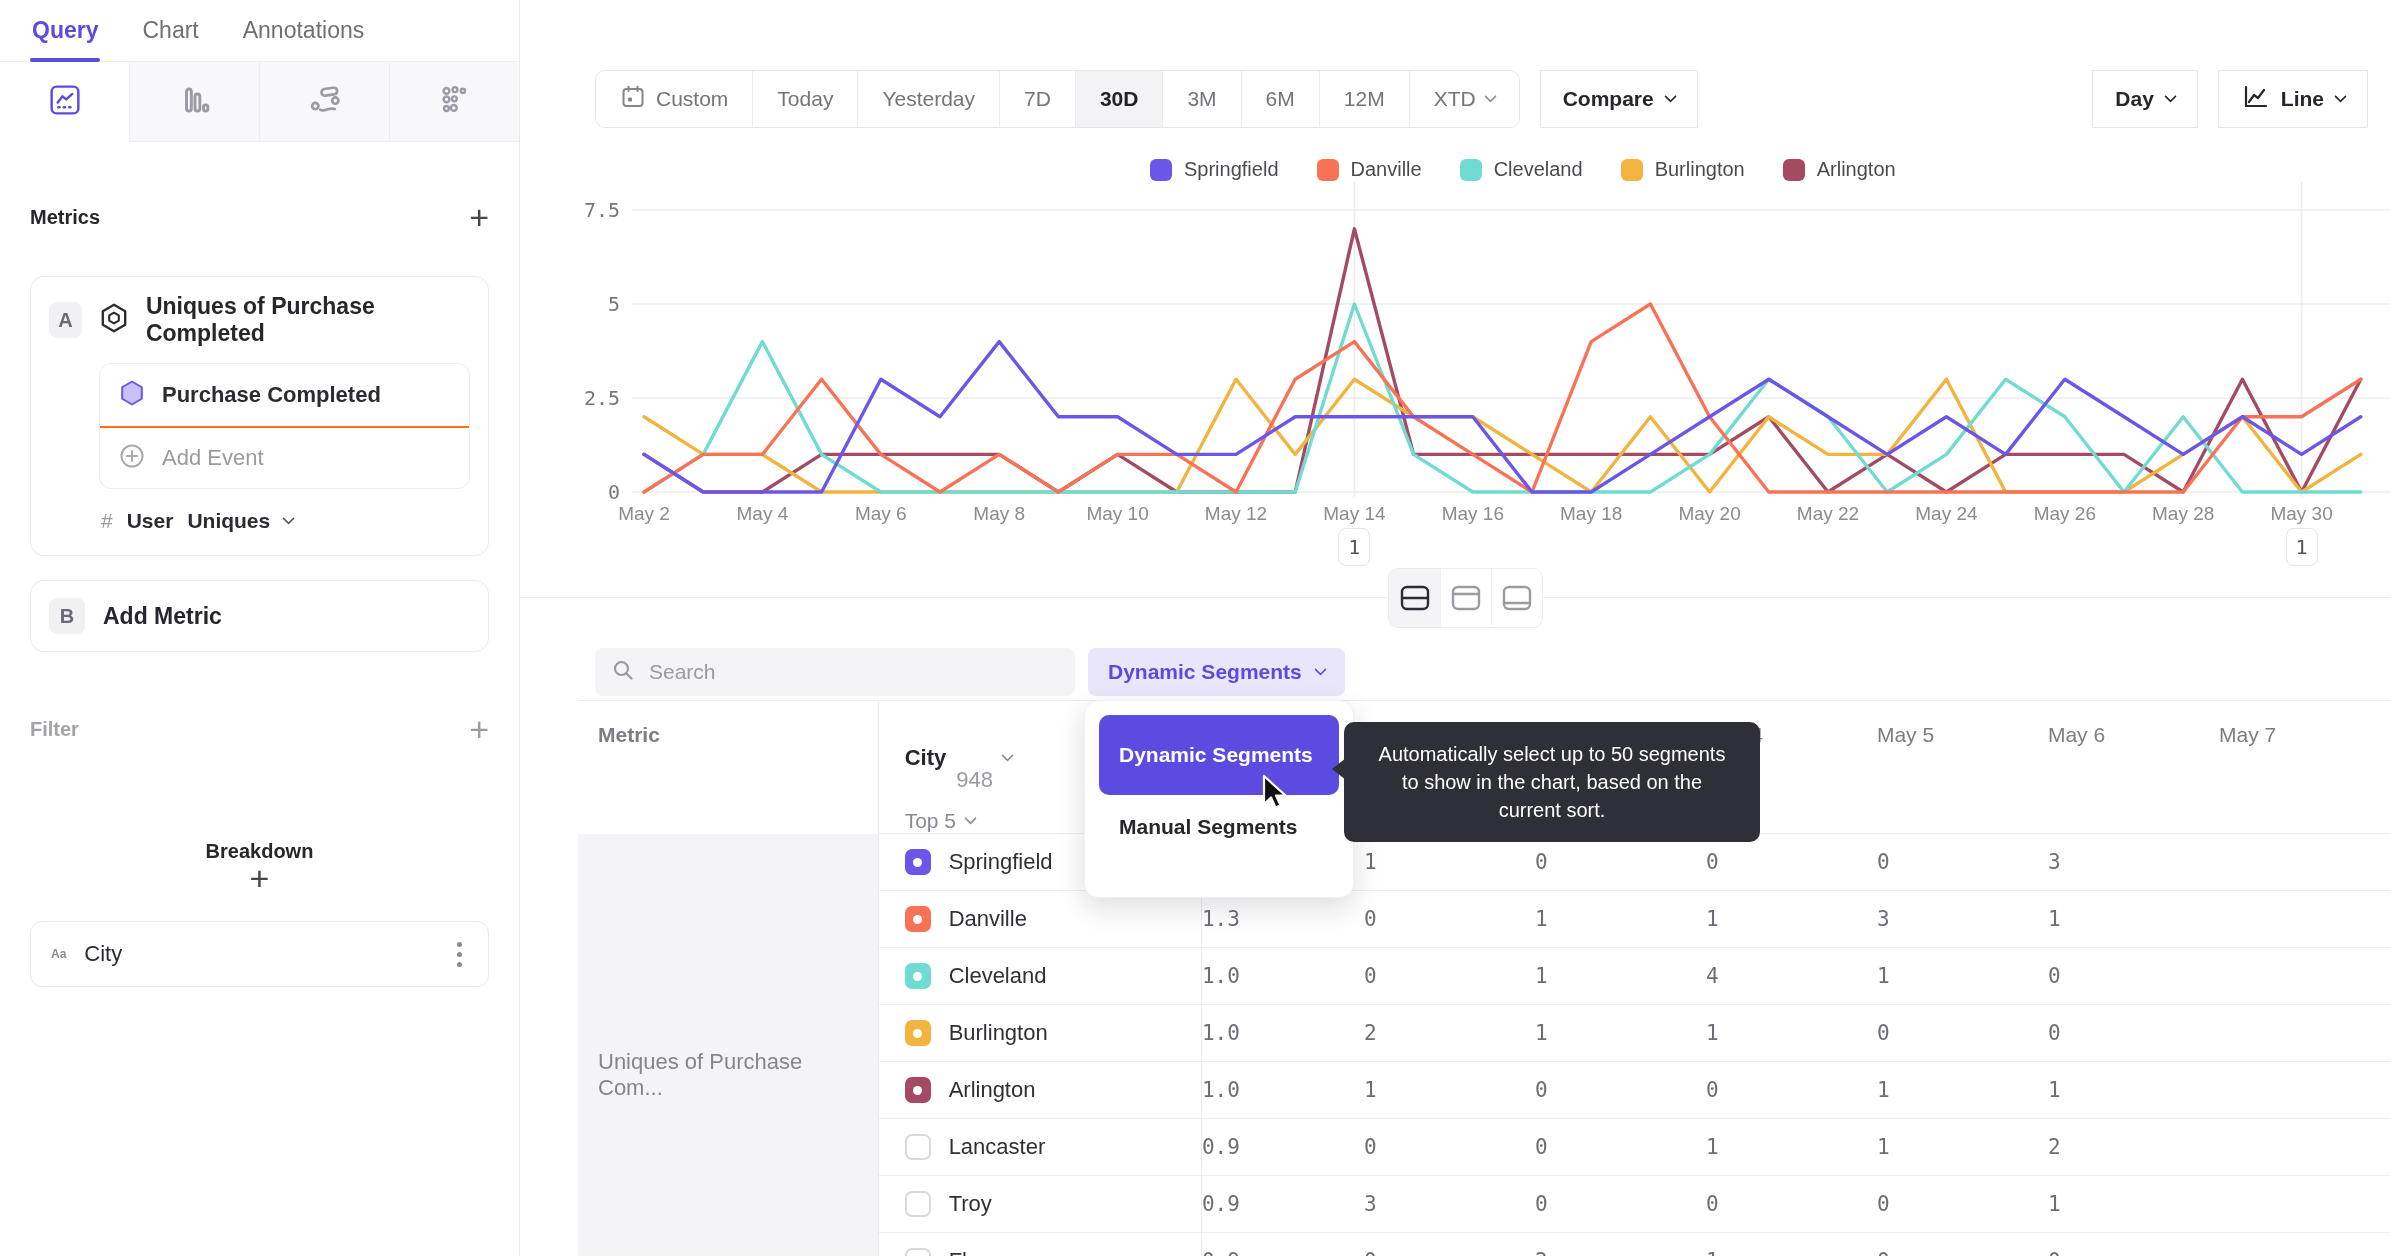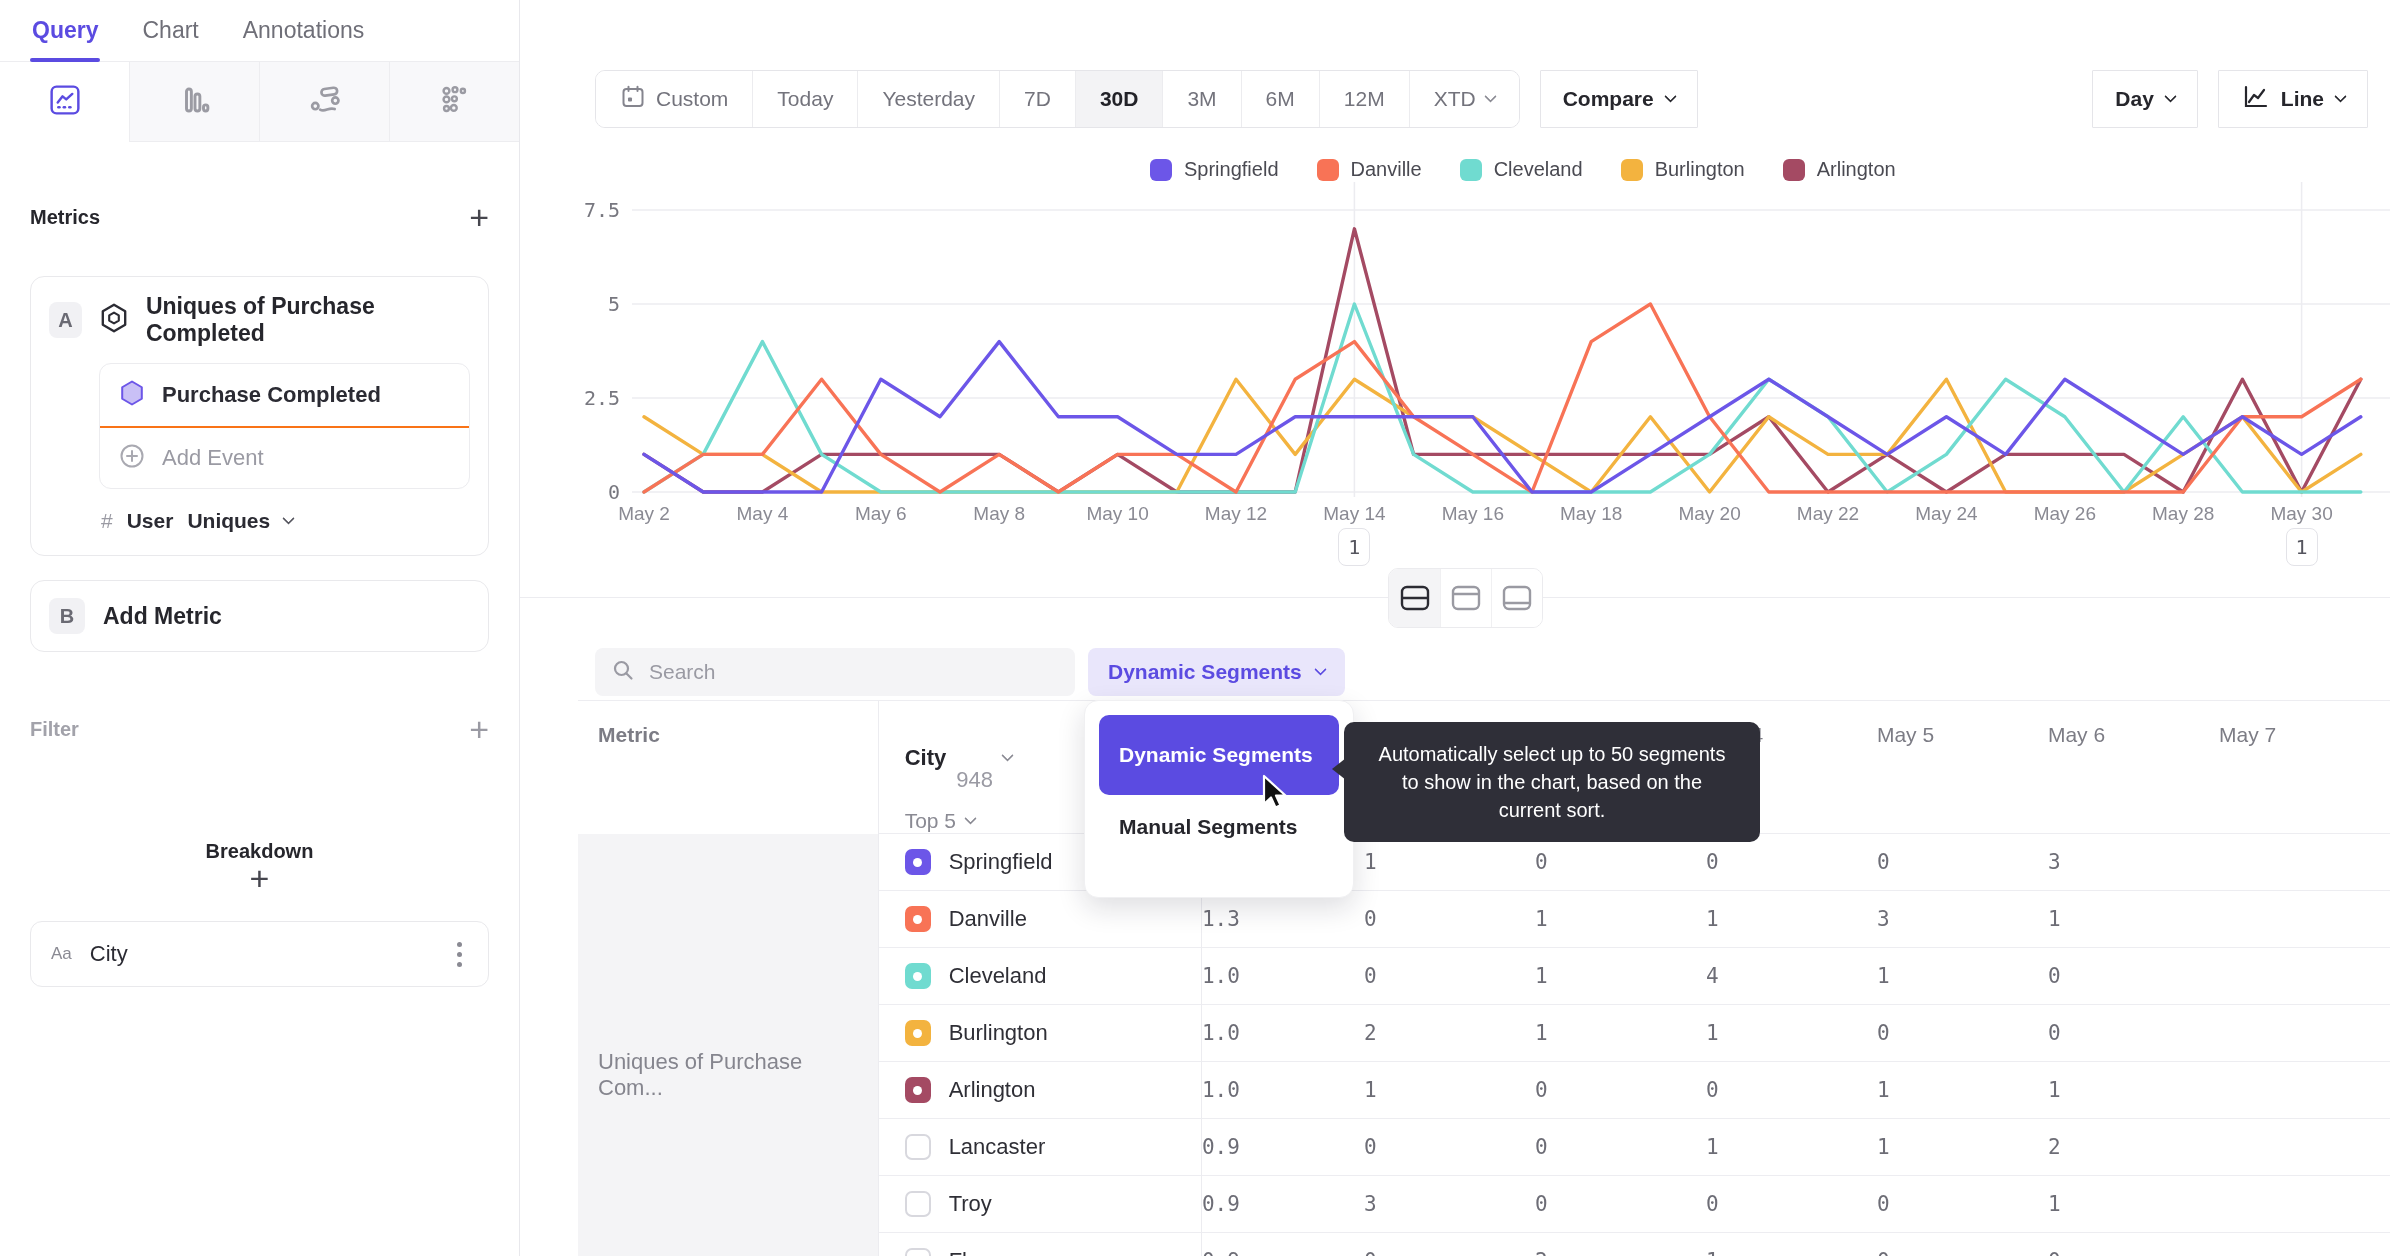--- a/index.html
+++ b/index.html
@@ -40,21 +40,21 @@
   .ev-add { font-size:22px; font-weight:500; color:#9a9aa3; }
   .measure { margin:20px 0 6px 52px; display:flex; align-items:center; gap:14px; }
   .hash { font-size:21px; color:#9a9aa3; font-weight:500; }
   .meas-word { font-size:21px; font-weight:600; color:#2b2b33; cursor:pointer; }
   .cardB { margin-top:24px; height:72px; display:flex; align-items:center; gap:18px; padding:0 18px; }
   .addm { font-size:23px; font-weight:700; color:#26262c; }
   .filter-head { margin-top:62px; }
   .break-head { margin-top:96px;flex-direction:column; }
   .city-card { margin-top:28px; height:66px; border-radius:12px; display:flex; align-items:center;
     gap:18px; padding:0 20px; }
-  .aa { font-size:17px; font-weight:400; color:#8a8a93; }
+  .aa { font-size:12px; font-weight:700; color:#8a8a93; }
   .city-lab { font-size:22px; font-weight:500; color:#2b2b33; flex:1; }
   .kebab { display:flex; flex-direction:column; gap:5px; padding:6px; cursor:pointer; }
   .kebab i { width:5px; height:5px; border-radius:50%; background:#8a8a93; }
 
   
   .main { position:relative; flex:1; overflow:hidden; background:#fff; }
   .toolbar { position:absolute; left:75px; right:22px; top:70px; height:58px; display:flex; align-items:center; }
   .rangebar { display:flex; height:58px; border:1px solid #e5e5e9; border-radius:10px; overflow:hidden; }
   .range-item { display:flex; align-items:center; gap:10px; padding:0 24px; font-size:21px;
     font-weight:500; color:#73737c; border-left:1px solid #ececef; cursor:pointer; background:#fff; white-space:nowrap; }

